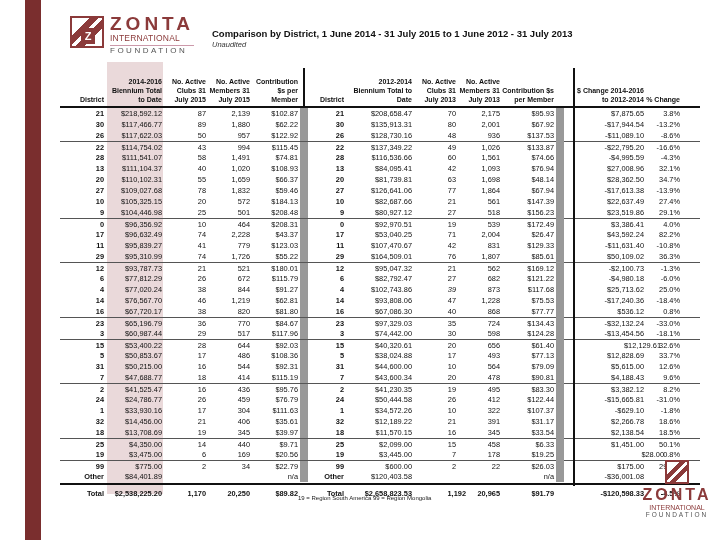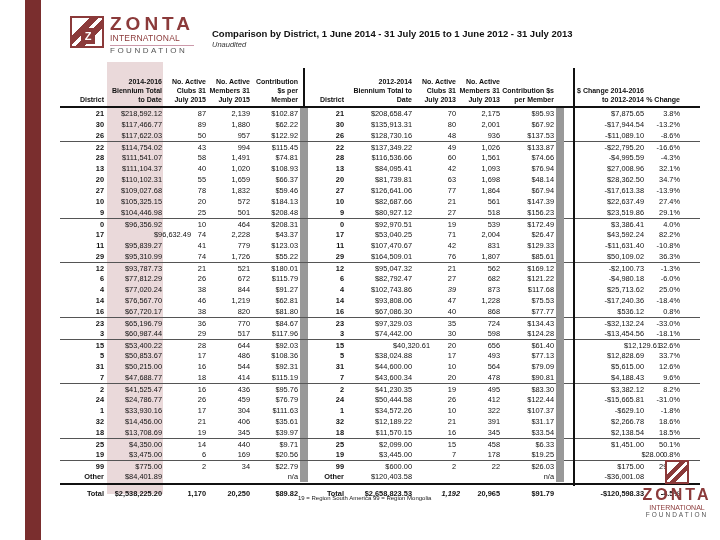--- a/index.html
+++ b/index.html
@@ -143,21 +143,21 @@
       </div>
       <div class="row sep" style="top: 110px; left: 0px; width: 240px;">
         <span class="cell bold" style="left: 0px; width: 44px;">0</span>
         <span class="cell" style="left: 48px; width: 54px;">$96,356.92</span>
         <span class="cell" style="left: 104px; width: 42px;">10</span>
         <span class="cell" style="left: 148px; width: 42px;">464</span>
         <span class="cell" style="left: 192px; width: 46px;">$208.31</span>
       </div>
       <div class="row" style="top: 121px; left: 0px; width: 240px;">
         <span class="cell bold" style="left: 0px; width: 44px;">17</span>
-        <span class="cell" style="left: 48px; width: 54px; padding-left: 29px;">$96,632.49</span>
+        <span class="cell" style="left: 48px; width: 54px;">$96,632.49</span>
         <span class="cell" style="left: 104px; width: 42px;">74</span>
         <span class="cell" style="left: 148px; width: 42px;">2,228</span>
         <span class="cell" style="left: 192px; width: 46px;">$43.37</span>
       </div>
       <div class="row" style="top: 132px; left: 0px; width: 240px;">
         <span class="cell bold" style="left: 0px; width: 44px;">11</span>
         <span class="cell" style="left: 48px; width: 54px;">$95,839.27</span>
         <span class="cell" style="left: 104px; width: 42px;">41</span>
         <span class="cell" style="left: 148px; width: 42px;">779</span>
         <span class="cell" style="left: 192px; width: 46px;">$123.03</span>
@@ -518,21 +518,21 @@
         <span class="cell bold" style="left: 10px; width: 34px;">3</span>
         <span class="cell" style="left: 46px; width: 66px;">$74,442.00</span>
         <span class="cell" style="left: 114px; width: 42px;">30</span>
         <span class="cell" style="left: 158px; width: 42px;">598</span>
         <span class="cell" style="left: 202px; width: 52px;">$124.28</span>
         <span class="cell" style="left: 276px; width: 68px;">-$13,454.56</span>
         <span class="cell" style="left: 346px; width: 34px;">-18.1%</span>
       </div>
       <div class="row sep" style="top: 231px; left: 0px; width: 400px;">
         <span class="cell bold" style="left: 10px; width: 34px;">15</span>
-        <span class="cell" style="left: 64px; width: 66px;">$40,320.61</span>
+        <span class="cell" style="left: 46px; width: 66px;">$40,320.61</span>
         <span class="cell" style="left: 114px; width: 42px;">20</span>
         <span class="cell" style="left: 158px; width: 42px;">656</span>
         <span class="cell" style="left: 202px; width: 52px;">$61.40</span>
         <span class="cell" style="left: 280px; width: 68px; margin-left: 13px;">$12,129.61</span>
         <span class="cell" style="left: 346px; width: 34px;">32.6%</span>
       </div>
       <div class="row" style="top: 242px; left: 0px; width: 400px;">
         <span class="cell bold" style="left: 10px; width: 34px;">5</span>
         <span class="cell" style="left: 46px; width: 66px;">$38,024.88</span>
         <span class="cell" style="left: 114px; width: 42px;">17</span>
@@ -636,21 +636,21 @@
         <span class="cell" style="left: 46px; width: 66px;">$120,403.58</span>
         <span class="cell" style="left: 114px; width: 42px;"></span>
         <span class="cell" style="left: 158px; width: 42px;"></span>
         <span class="cell" style="left: 202px; width: 52px;">n/a</span>
         <span class="cell" style="left: 276px; width: 68px;">-$36,001.08</span>
         <span class="cell" style="left: 346px; width: 34px;">n/a</span>
       </div>
       <div class="row bold" style="top: 380px; left: 0px; width: 400px;">
         <span class="cell bold" style="left: 10px; width: 34px;">Total</span>
         <span class="cell" style="left: 46px; width: 66px;">$2,658,823.53</span>
-        <span class="cell" style="left: 118px; width: 42px; font-style: italic;">1,192</span>
+        <span class="cell" style="left: 124px; width: 42px;">1,192</span>
         <span class="cell" style="left: 158px; width: 42px;">20,965</span>
         <span class="cell" style="left: 202px; width: 52px;">$91.79</span>
         <span class="cell" style="left: 276px; width: 68px;">-$120,598.33</span>
         <span class="cell" style="left: 346px; width: 34px;">-4.5%</span>
       </div>
       <div style="position: absolute; left: 0px; height: 2px; background: rgb(17, 17, 17); width: 400px; top: 375px;"></div>
     </div>
 </div>
 
 <div class="gray-right"></div>

